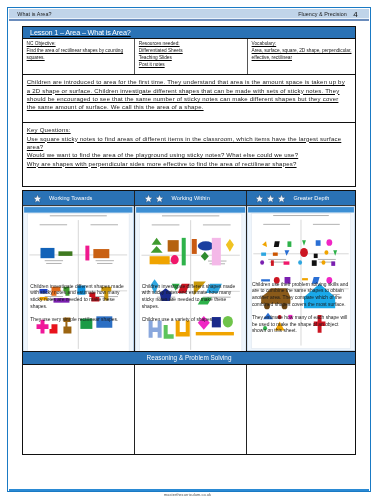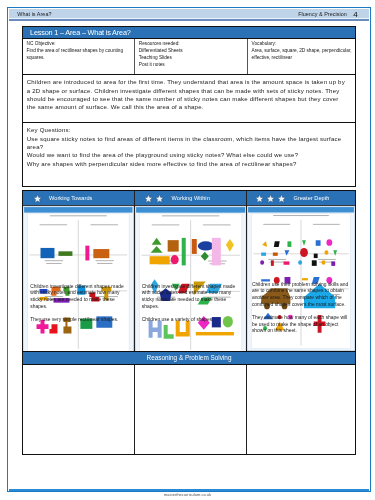--- a/index.html
+++ b/index.html
@@ -14,21 +14,21 @@
   
   .topband{position:absolute;left:8.8px;top:8.8px;width:360.4px;height:12.6px;
     background:#c0d4e9;box-sizing:border-box;}
   .topband .wline{position:absolute;left:0;bottom:2.3px;width:100%;height:1.1px;background:#eaf2fa;}
   .topband .bline{position:absolute;left:0;bottom:0;width:100%;height:2.3px;background:#6a8cbc;}
   .topband .lt{position:absolute;left:8.5px;top:2.2px;font-size:5.4px;color:#1a1a1a;letter-spacing:.05px;}
   .topband .rt{position:absolute;left:289.4px;top:2.2px;font-size:5.4px;color:#1a1a1a;letter-spacing:.05px;}
   .topband .pn{position:absolute;left:344.4px;top:0.8px;font-size:8px;color:#0d0d0d;}
 
   
-  .mainbox{position:absolute;left:22px;top:25.8px;width:334px;box-sizing:border-box;}
+  .mainbox{position:absolute;left:22px;top:25.8px;width:334px;box-sizing:border-box;text-decoration:underline;}
   .titlebar{position:relative;background:#2a72b5;color:#fff;font-size:7.3px;
     letter-spacing:-0.18px;border:1px solid #111;box-sizing:border-box;height:13px;
     line-height:12px;padding-left:7px;}
   .titlebar span{position:relative;top:0.3px;}
 
   .inforow{display:flex;border:1px solid #111;border-top:none;box-sizing:border-box;height:36.4px;
     background:#fff;}
   .infocell{padding:2.6px 3px 0 3.6px;font-size:4.75px;line-height:6.72px;color:#1a1a1a;
     box-sizing:border-box;letter-spacing:-0.02px;}
   .infocell.c1{width:112.2px;border-right:0.9px solid #555;}

